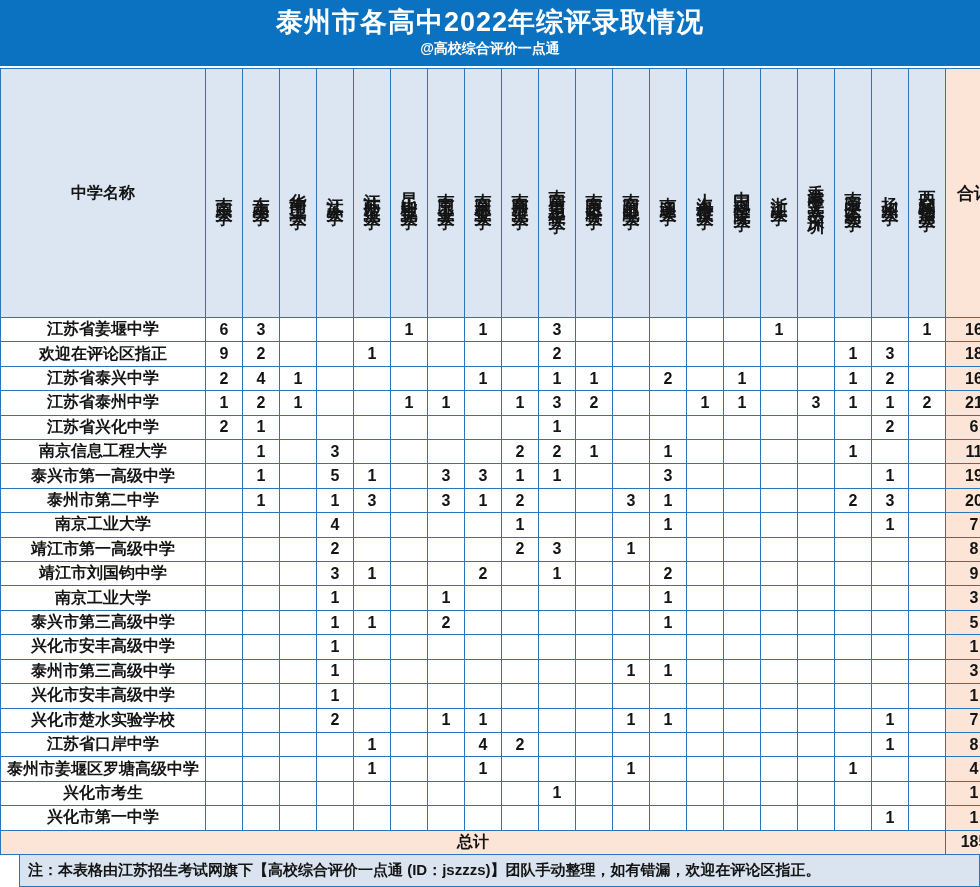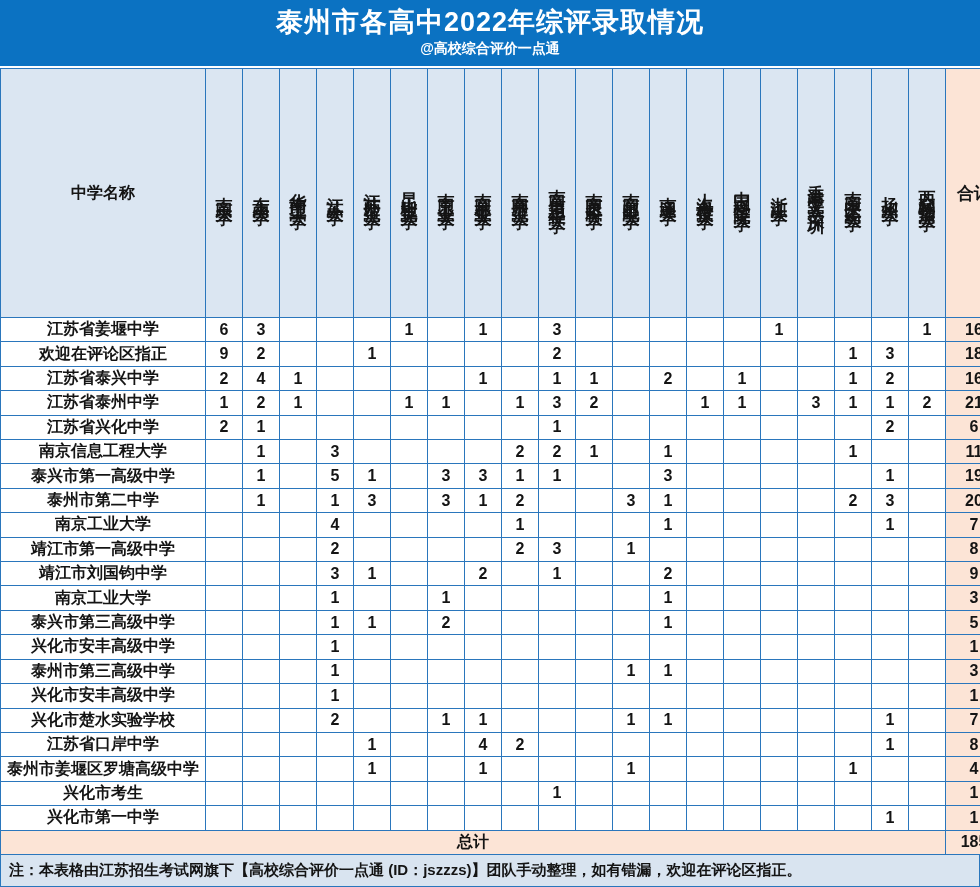--- a/index.html
+++ b/index.html
@@ -49,21 +49,21 @@
   td.school{font-size:16px;font-weight:bold;}
   td.val{font-size:16px;font-weight:bold;}
   td.total{background:var(--total-bg);font-size:16px;font-weight:bold;}
   tr.grand td{background:var(--total-bg);font-size:16px;font-weight:bold;margin-top:36px;}
 
   
   .footer{
     flex:none;height:32px;background:var(--footer-bg);
     border:1px solid var(--border);border-top:none;box-sizing:border-box;
     display:flex;align-items:center;padding:0 8px;
-    font-size:15px;font-weight:bold;white-space:nowrap;
+    font-size:15px;font-weight:bold;white-space:nowrap;margin-left:19px;
   }
 </style>
 </head>
 <body>
 
 <div class="page">
   <div class="title-bar">
     <div class="title">泰州市各高中2022年综评录取情况</div>
     <div class="subtitle">@高校综合评价一点通</div>
   </div>

